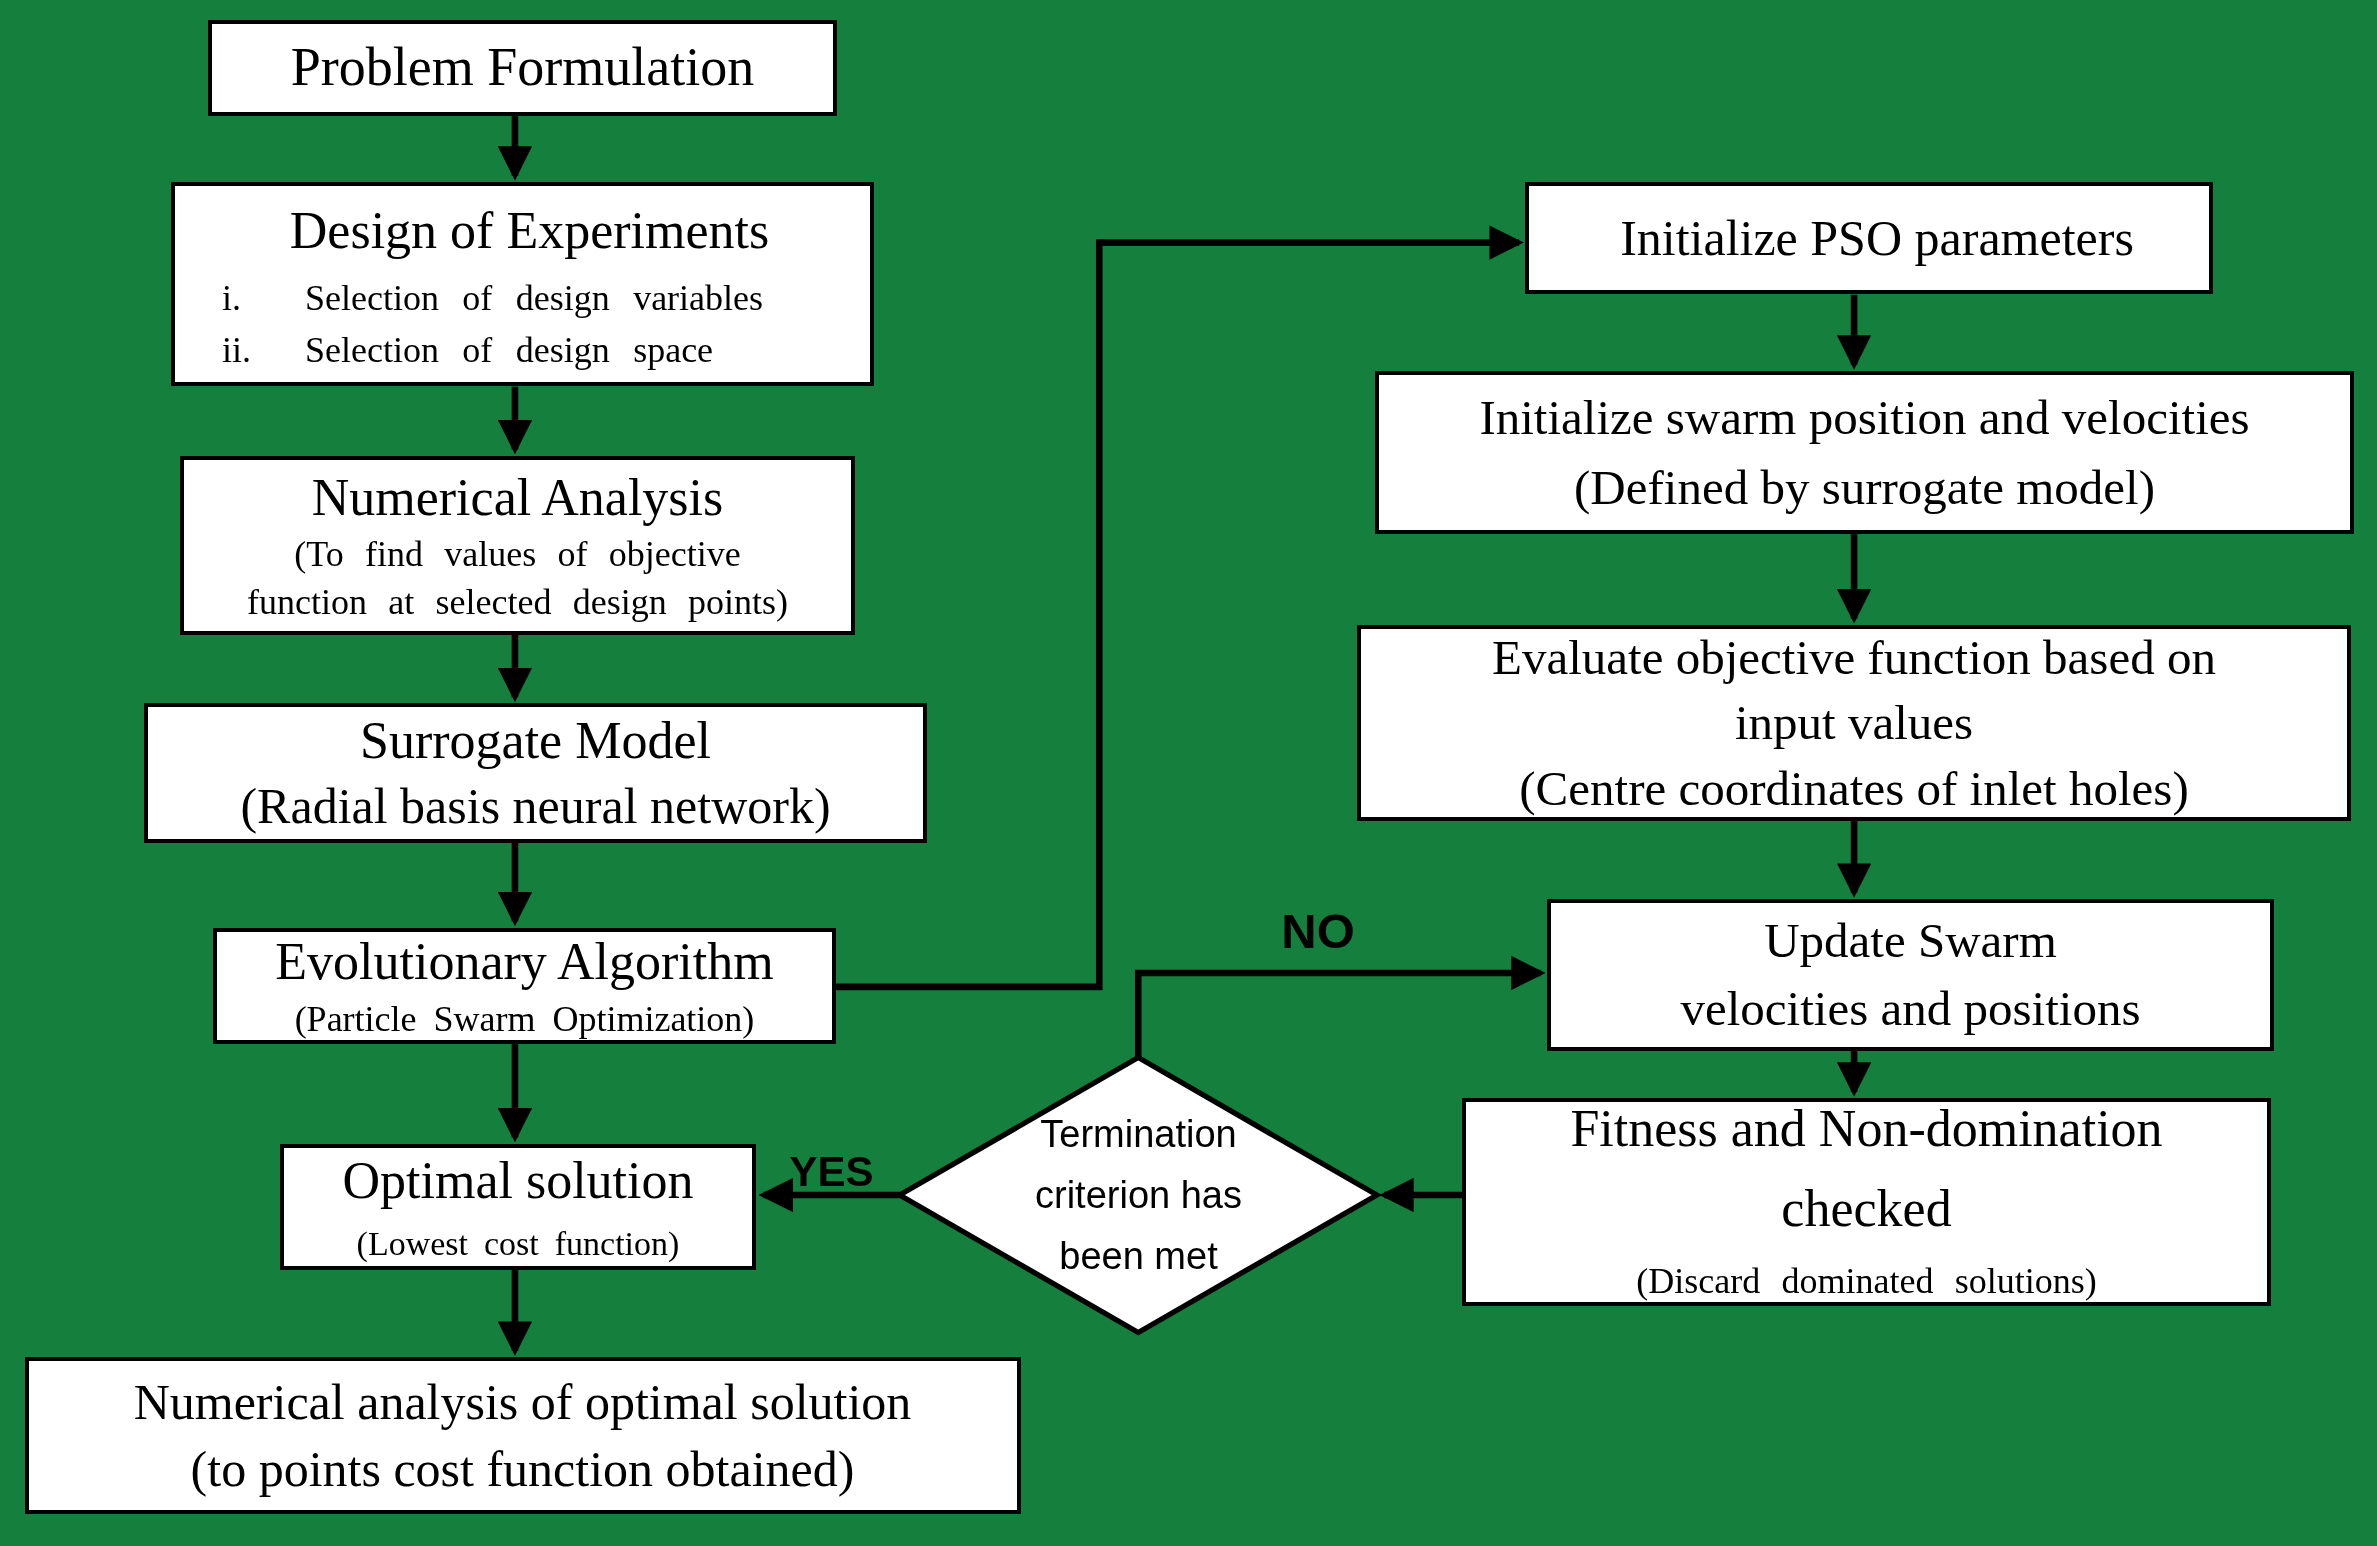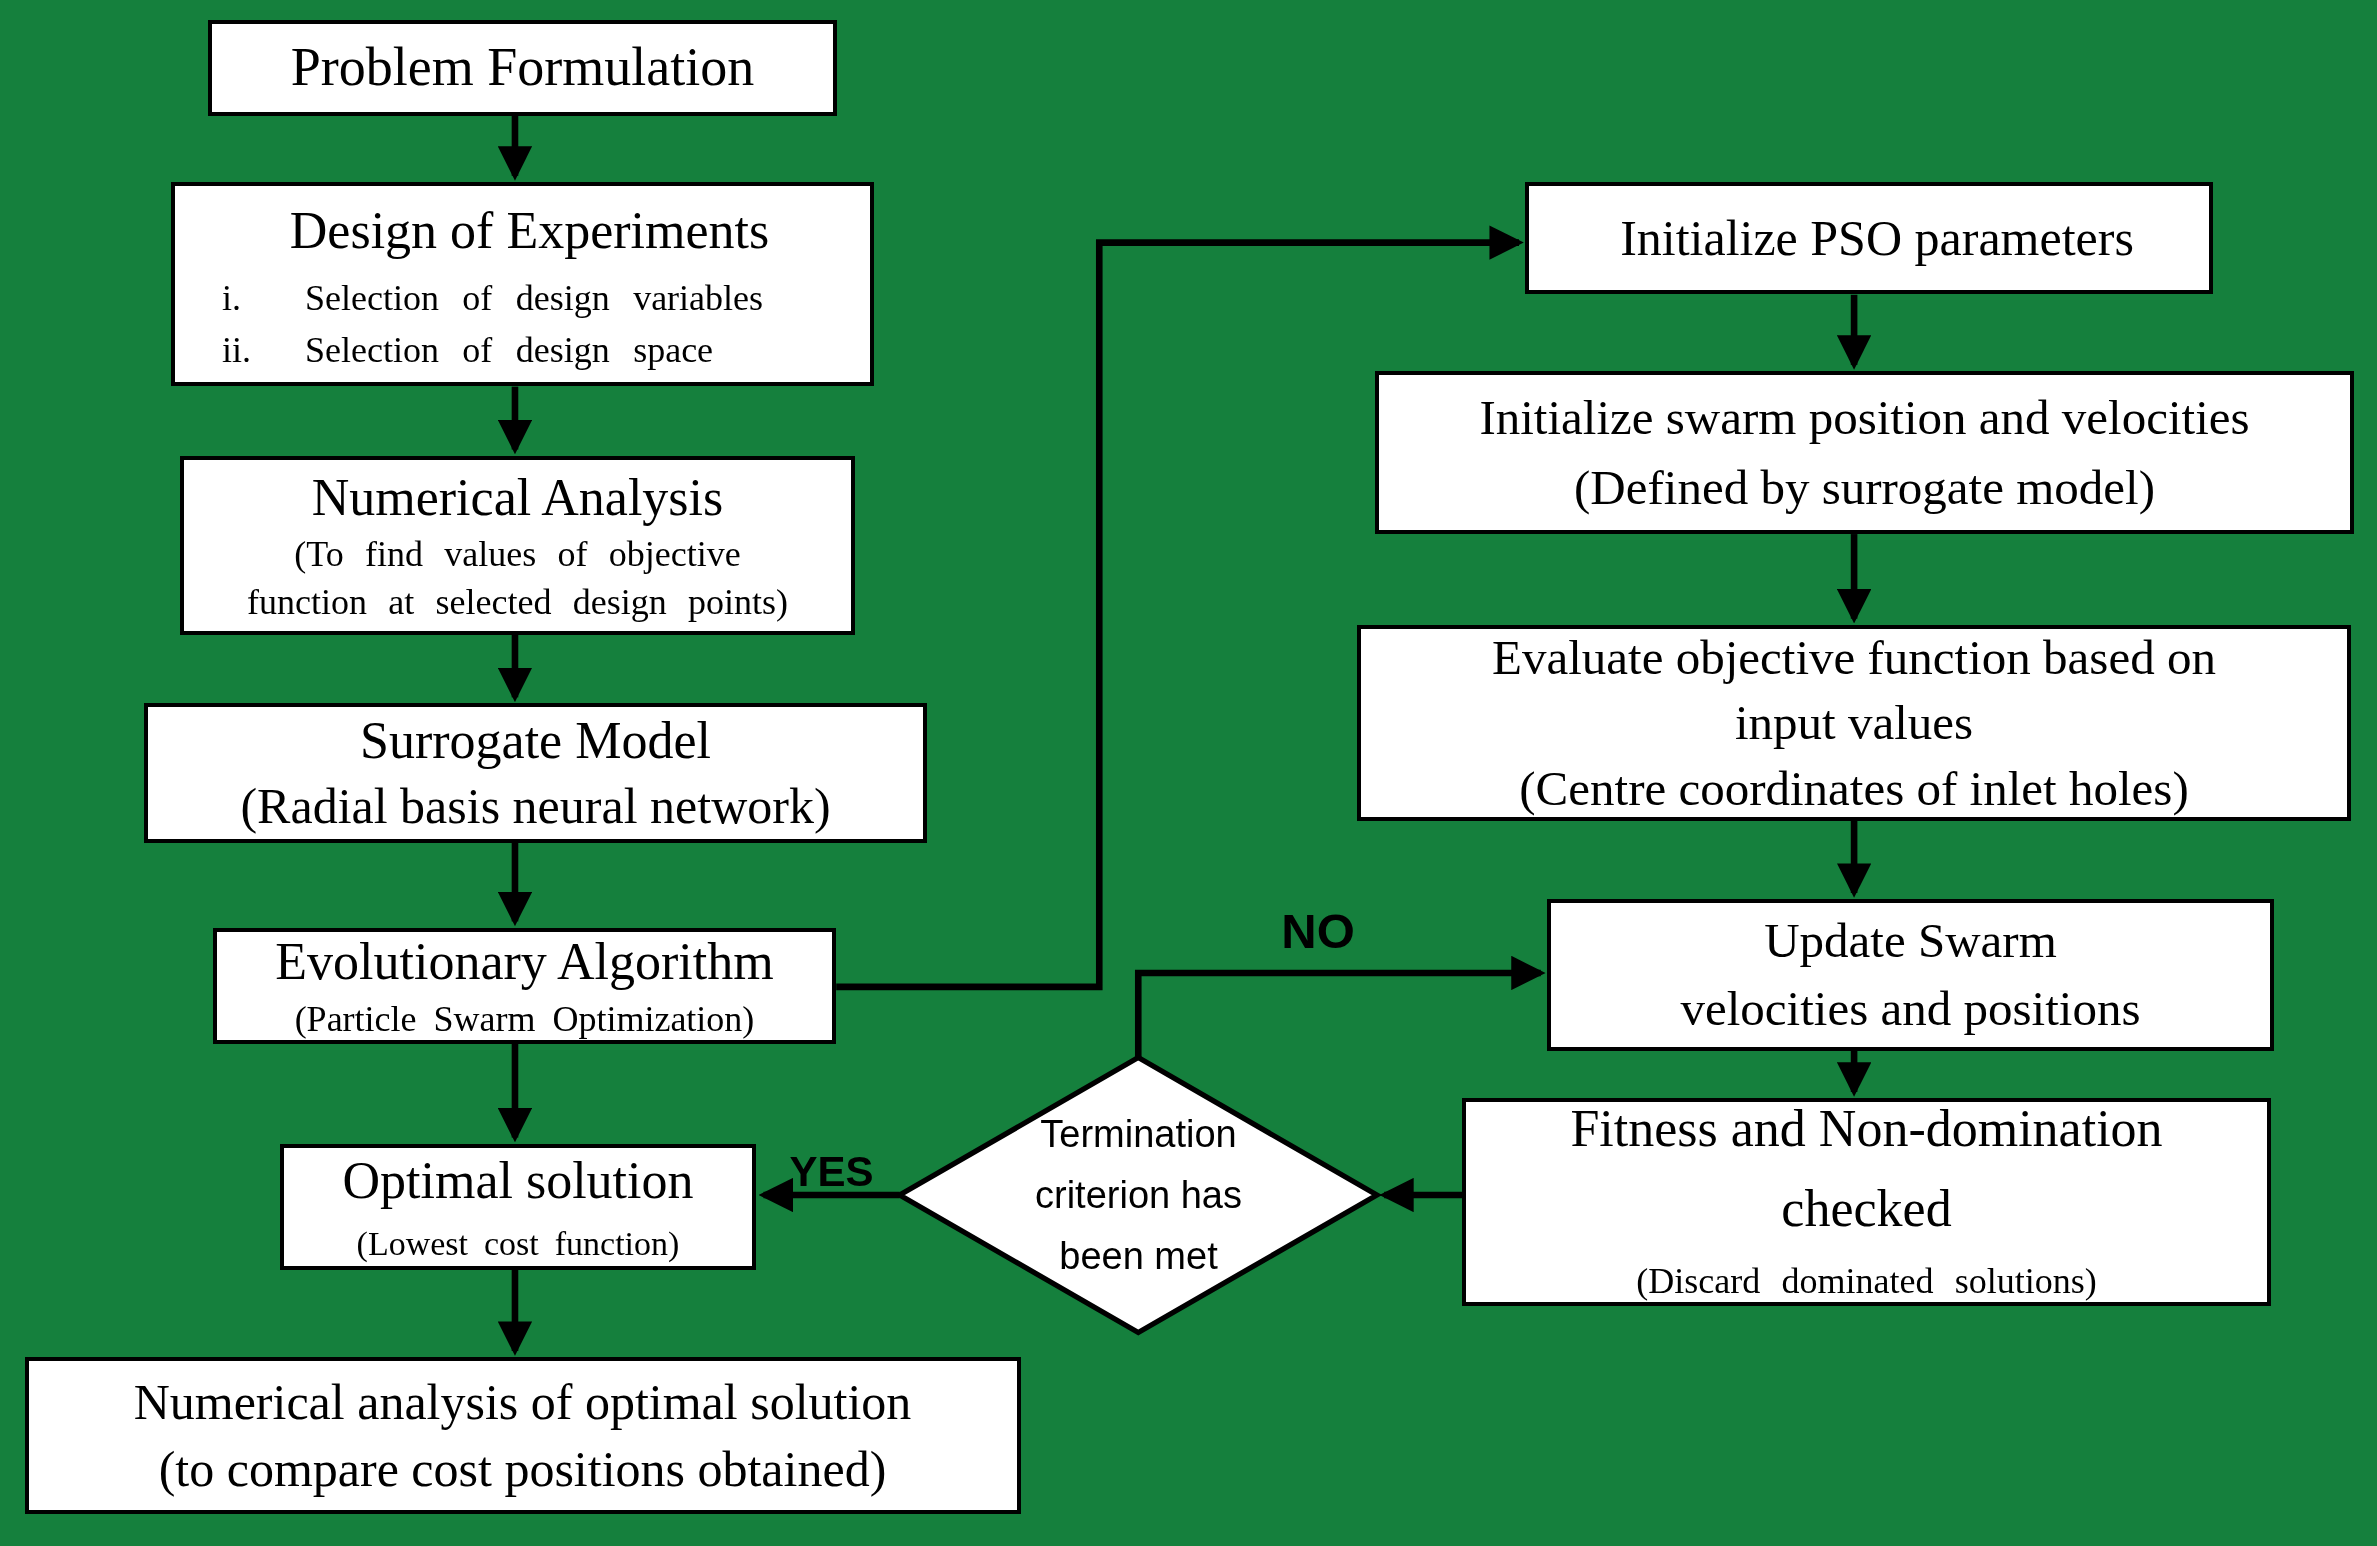--- a/index.html
+++ b/index.html
@@ -84,21 +84,21 @@
     <div class="t ws2" style="font-size:36px;line-height:1.3;">(Particle Swarm Optimization)</div>
   </div>
 
   <div class="box" style="left:280px;top:1144px;width:476px;height:126px;gap:8px;">
     <div class="t" style="font-size:52px;">Optimal solution</div>
     <div class="t ws2" style="font-size:34px;line-height:1.3;">(Lowest cost function)</div>
   </div>
 
   <div class="box" style="left:24.5px;top:1357px;width:996px;height:157px;font-size:50px;line-height:1.34;">
     <div class="t">Numerical analysis of optimal solution</div>
-    <div class="t">(to compare cost positions obtained)</div>
+    <div class="t">(to points cost function obtained)</div>
   </div>
 
   <div class="box" style="left:1525px;top:182px;width:688px;height:112px;font-size:50px;padding-left:16px;">
     <div class="t">Initialize PSO parameters</div>
   </div>
 
   <div class="box" style="left:1375px;top:371px;width:979px;height:163px;font-size:49px;line-height:1.42;">
     <div class="t">Initialize swarm position and velocities</div>
     <div class="t">(Defined by surrogate model)</div>
   </div>

